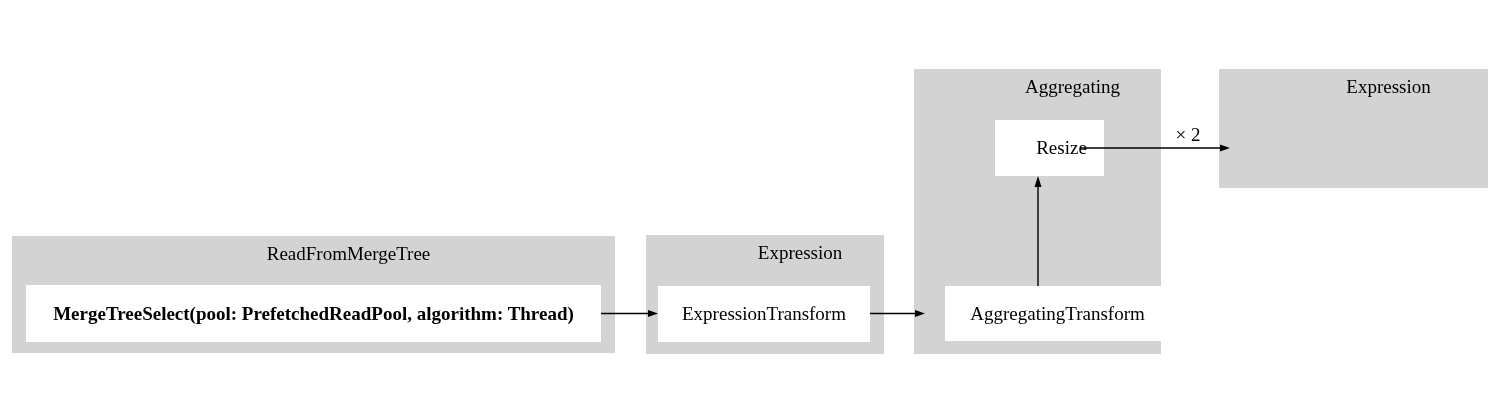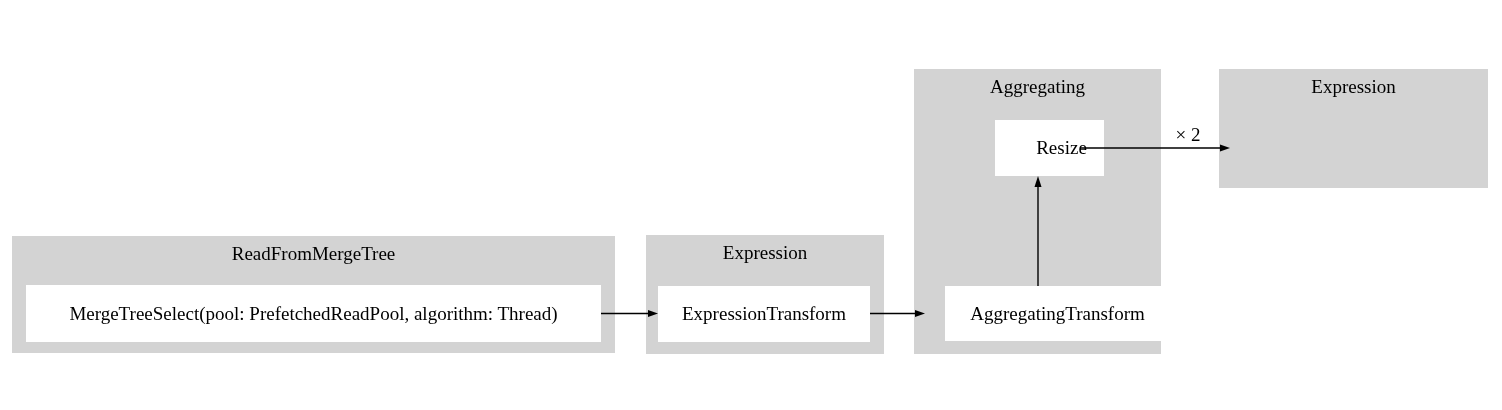--- a/index.html
+++ b/index.html
@@ -21,36 +21,37 @@
     position: absolute;
     background: #d3d3d3;
   }
   .cluster-title {
     position: absolute;
     left: 0;
     top: 7px;
     width: 100%;
     text-align: center;
     white-space: nowrap;
+    padding-left: 35px;
   }
   .node {
     position: absolute;
     background: #ffffff;
     display: flex;
     align-items: center;
     justify-content: center;
     white-space: nowrap;
   }
   
   .c1 { left: 12px;   top: 236px; width: 603px; height: 117px; }
   .c2 { left: 646px;  top: 235px; width: 238px; height: 119px; }
   .c3 { left: 914px;  top: 69px;  width: 247px; height: 285px; }
   .c4 { left: 1219px; top: 69px;  width: 269px; height: 119px; }
   
-  .n-mergetreeselect { left: 26px;   top: 285px; width: 575px; height: 57px; }
+  .n-mergetreeselect { left: 26px;   top: 285px; width: 575px; height: 57px; font-weight: bold; }
   .n-exprtransform   { left: 658px;  top: 286px; width: 212px; height: 56px; }
   .n-resize          { left: 995px;  top: 120px; width: 85px;  height: 56px; padding-left: 24px; }
   .n-aggtransform    { left: 925px;  top: 286px; width: 225px; height: 55px; margin-left: 20px; }
   .n-exprtransform2  { left: 1230px; top: 119px; width: 250px; height: 56px; }
   .edges-overlay {
     position: absolute;
     left: 0;
     top: 0;
     width: 1502px;
     height: 410px;

